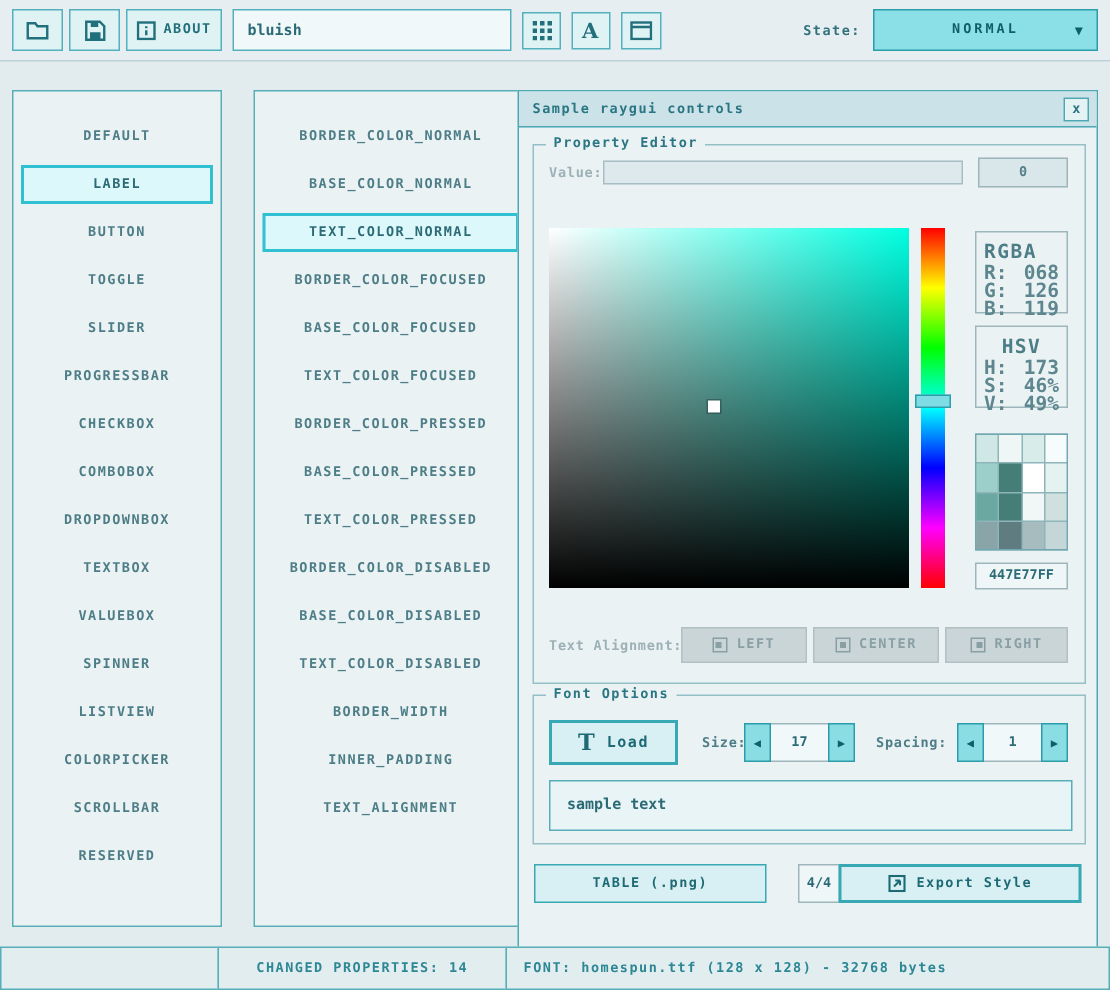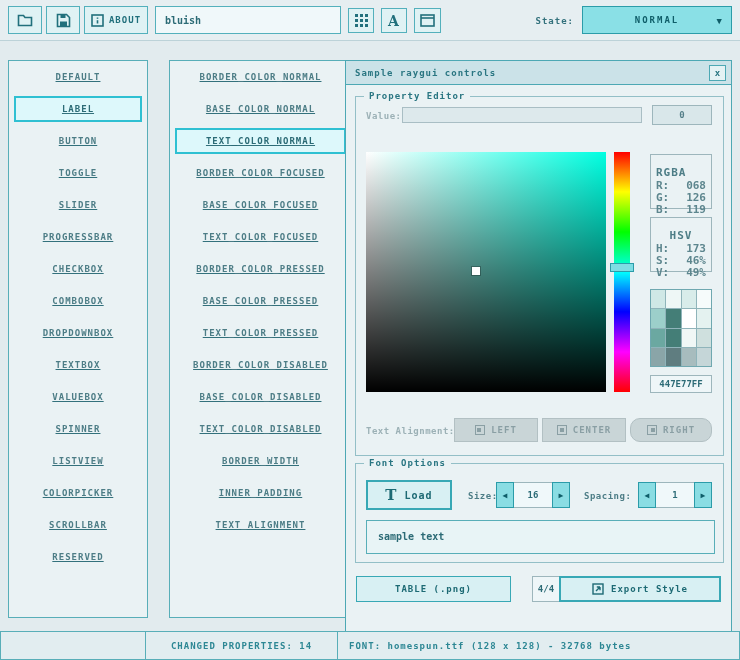--- a/index.html
+++ b/index.html
@@ -21,21 +21,21 @@
   .b-grid { left:348px; top:8px; width:26px; height:25px; }
   .b-font { left:381px; top:8px; width:26px; height:25px; }
   .b-win  { left:414px; top:8px; width:27px; height:25px; }
   .font-a { font-family:"DejaVu Serif", serif; font-size:14px; }
   .style-input { position:absolute; left:155px; top:6px; width:186px; height:28px; background:#f0f8fa; border:1px solid #53b0bc; padding:0 9px; font:inherit; font-weight:bold; color:#2c6b76; }
   .state-label { position:absolute; right:166px; top:16px; font-size:9px; letter-spacing:1px; }
   .state-dropdown { position:absolute; left:582px; top:6px; width:150px; height:28px; background:#8ae0e6; border:1px solid #2b9ca9; color:#0f5e69; display:flex; align-items:center; justify-content:center; letter-spacing:2px; font-size:9px; }
   .dd-arrow { position:absolute; right:9px; top:9px; font-size:9px; letter-spacing:0; }
 
   
-  .panel { position:absolute; top:60px; background:#eaf2f4; border:1px solid #58aeb8; padding-top:3px;text-decoration:underline; }
+  .panel { position:absolute; top:60px; background:#eaf2f4; border:1px solid #58aeb8; padding-top:17px; }
   .controls-panel { left:8px;   width:140px; height:558px; }
   .props-panel    { left:155px; width:183px; height:558px;margin-left:14px; }
   .list-item { width:calc(100% - 10px); margin:0 auto 6px; height:26px; line-height:23px; text-align:center; border:2px solid transparent; color:#4d7d86; font-size:9px; letter-spacing:1px; }
   .list-item.selected { background:#ddf8fb; border-color:#2fc0d2; color:#2c6b76; }
 
   
   .window { position:absolute; left:345px; top:60px; width:387px; height:604px; background:#eaf2f4; border:1px solid #4da8b4; }
   .titlebar { position:absolute; left:0; top:0; right:0; height:24px; background:#cbe2e8; border-bottom:1px solid #4da8b4; display:flex; align-items:center; padding:0 9px; color:#2a7682; letter-spacing:1px; font-size:9px; }
   .close-btn { position:absolute; right:5px; top:4px; width:17px; height:16px; border:1px solid #4da8b4; background:#e4f2f4; color:#2a7682; display:flex; align-items:center; justify-content:center; font-size:9px; line-height:1; }
 
@@ -50,33 +50,33 @@
   .valuebox { position:absolute; left:296px; top:8px;  width:60px;  height:20px; border:1px solid #9db6bc; background:#d9e7ea; text-align:center; line-height:18px; font-size:9px; color:#557f89; }
 
   .colorpicker { position:absolute; left:10px; top:55px; width:240px; height:240px;
     background: linear-gradient(to bottom, rgba(0,0,0,0), #000),
                 linear-gradient(to right, #fff, #00ffe1); }
   .cp-cursor { position:absolute; left:106px; top:115px; width:8px; height:8px; background:#fff; box-shadow:0 0 0 1px rgba(0,0,0,0.25); }
   .huebar { position:absolute; left:258px; top:55px; width:16px; height:240px;
     background: linear-gradient(to bottom,#f00 0%,#ff0 16.6%,#0f0 33.3%,#0ff 50%,#00f 66.6%,#f0f 83.3%,#f00 100%); }
   .hue-handle { position:absolute; left:-4px; top:111px; width:24px; height:9px; background:#7edde4; border:1px solid #2b9ca9; }
 
-  .infobox { position:absolute; left:294px; width:62px; border:1px solid #9db6bc; background:#eaf2f4; font-size:11px; color:#5d868e; padding:11px 5px 0; }
+  .infobox { position:absolute; left:294px; width:62px; border:1px solid #9db6bc; background:#eaf2f4; font-size:13px; color:#5d868e; padding:6px 5px 0; }
   .rgba { top:57px;  height:55px; }
   .hsv  { top:120px; height:55px;text-align:center; }
   .ib-title { margin-bottom:1px; color:#4d7d86; letter-spacing:1px; }
   .ib-row { display:flex; justify-content:space-between; line-height:12px; }
 
   .swatchgrid { position:absolute; left:294px; top:192px; width:62px; height:78px; border:1px solid #6fa8b0; background:#8fb4ba; display:grid; grid-template-columns:repeat(4,1fr); grid-auto-rows:1fr; gap:1px; }
   .hexbox { position:absolute; left:294px; top:278px; width:62px; height:18px; border:1px solid #9db6bc; background:#eef6f8; text-align:center; line-height:16px; font-size:9px; color:#2c6b76; }
 
   .align-btn { position:absolute; top:321px; height:24px; background:#c9d5d7; border:1px solid #b2c0c3; color:#8a9fa4; display:flex; align-items:center; justify-content:center; gap:6px; font-size:9px; letter-spacing:1px; }
   .ab-left   { left:98px;  width:84px;justify-content:center; }
   .ab-center { left:186px; width:84px; }
-  .ab-right  { left:274px; width:82px;border-radius:10px; }
+  .ab-right  { left:274px; width:82px; }
   .ai { width:10px; height:10px; border:1px solid #8a9fa4; display:flex; align-items:center; padding:1px; }
   .ai::before { content:""; width:4px; height:4px; background:#8a9fa4; }
   .i-left   { justify-content:flex-start; }
   .i-center { justify-content:center; }
   .i-right  { justify-content:flex-end; }
 
   .load-btn { position:absolute; left:10px; top:16px; width:86px; height:30px; border:2px solid #38a8b5; background:#d8f0f3; color:#1d6a74; display:flex; align-items:center; justify-content:center; gap:7px; letter-spacing:1px; font-size:10px; }
   .tg { font-family:"DejaVu Serif", serif; font-size:15px; font-weight:bold; }
   .fo .lbl { color:#4d7d86; }
   .spinner { position:absolute; top:18px; height:26px; display:flex; }
@@ -284,21 +284,21 @@
     <span class="gtitle">Font Options</span>
 
     <button class="load-btn">
       <span class="tg">T</span>
       <span>Load</span>
     </button>
 
     <span class="lbl" style="left:112px; top:27px;">Size:</span>
     <div class="spinner sp-size">
       <button class="sp-btn">◀</button>
-      <div class="sp-val">16</div>
+      <div class="sp-val">17</div>
       <button class="sp-btn">▶</button>
     </div>
 
     <span class="lbl" style="left:228px; top:27px;">Spacing:</span>
     <div class="spinner sp-spacing">
       <button class="sp-btn">◀</button>
       <div class="sp-val">1</div>
       <button class="sp-btn">▶</button>
     </div>
 

